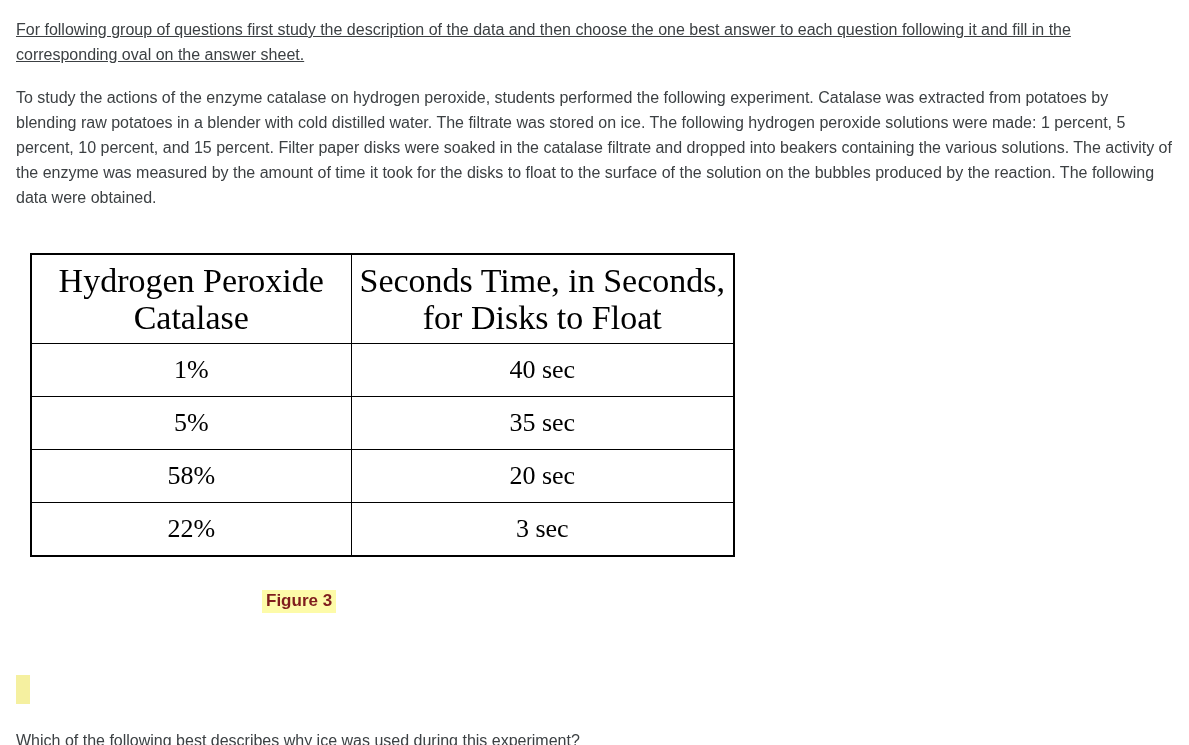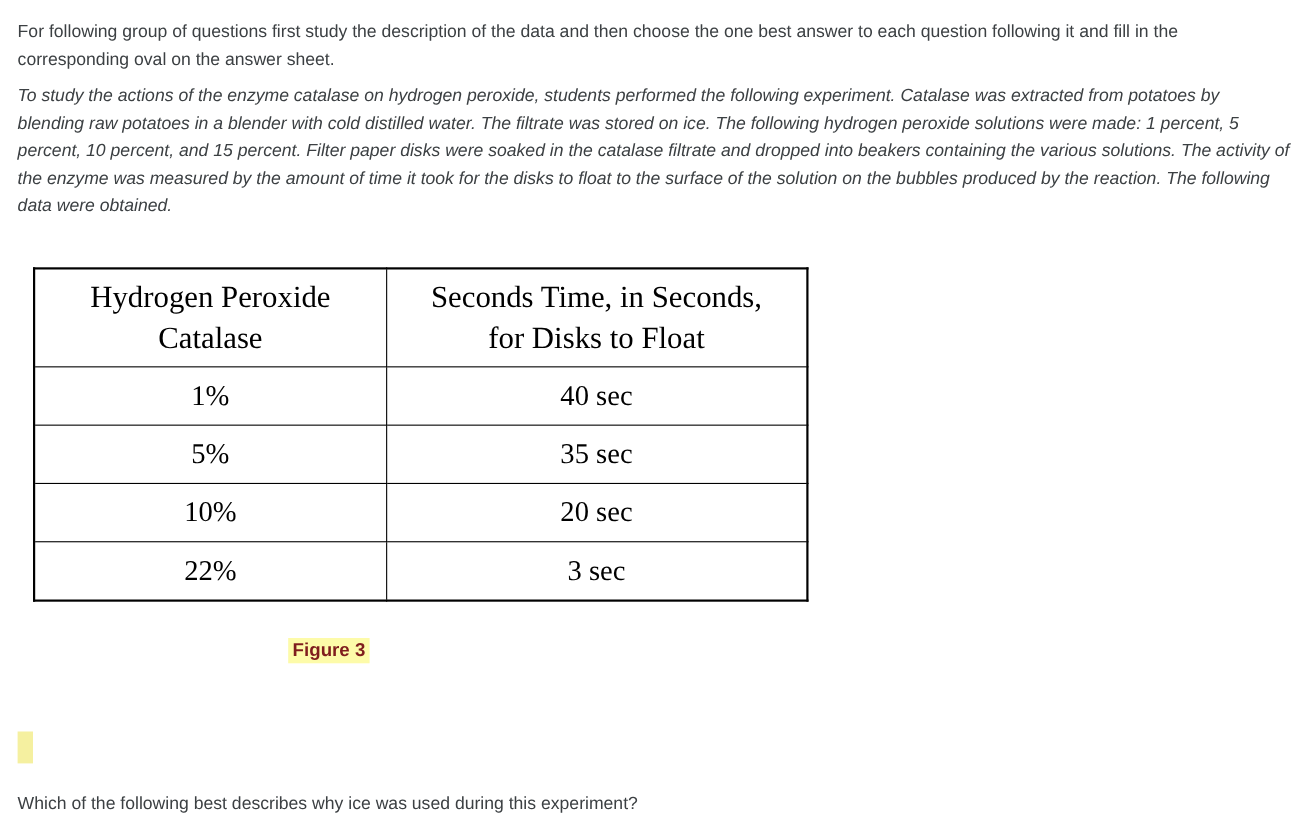--- a/index.html
+++ b/index.html
@@ -14,22 +14,22 @@
     padding: 16px 16px 0 16px;
     font-family: "Liberation Sans", sans-serif;
     color: var(--body-text, #3c4043);
   }
   .body-text {
     font-size: 16px;
     line-height: 25px;
     margin: 0;
     max-width: 1158px;
   }
-  .intro { margin-top: 1px; }
-  .description { margin-top: 8px; font-style: italic; }
+  .intro { margin-top: 1px; text-decoration: underline; }
+  .description { margin-top: 18px; }
 
   table.data-table {
     margin: 43px 0 0 14px;
     width: 703px;
     border-collapse: collapse;
     border: 2px solid #000;
     font-family: "Liberation Serif", serif;
     color: var(--table-text, #000000);
     table-layout: fixed;
   }
@@ -38,21 +38,21 @@
   table.data-table th,
   table.data-table td {
     border: 1px solid #000;
     text-align: center;
     vertical-align: middle;
     font-weight: normal;
     padding: 0;
   }
   table.data-table th {
     height: 88px;
-    font-size: 28px;
+    font-size: 34px;
     line-height: 37px;
   }
   table.data-table td {
     height: 52px;
     font-size: 26px;
   }
 
   .figure-caption {
     display: inline-block;
     margin: 33px 0 0 246px;
@@ -105,21 +105,21 @@
     <tbody>
       <tr>
         <td>1%</td>
         <td>40 sec</td>
       </tr>
       <tr>
         <td>5%</td>
         <td>35 sec</td>
       </tr>
       <tr>
-        <td>10%</td>
+        <td>58%</td>
         <td>20 sec</td>
       </tr>
       <tr>
         <td>22%</td>
         <td>3 sec</td>
       </tr>
     </tbody>
   </table>
 
   <div>

